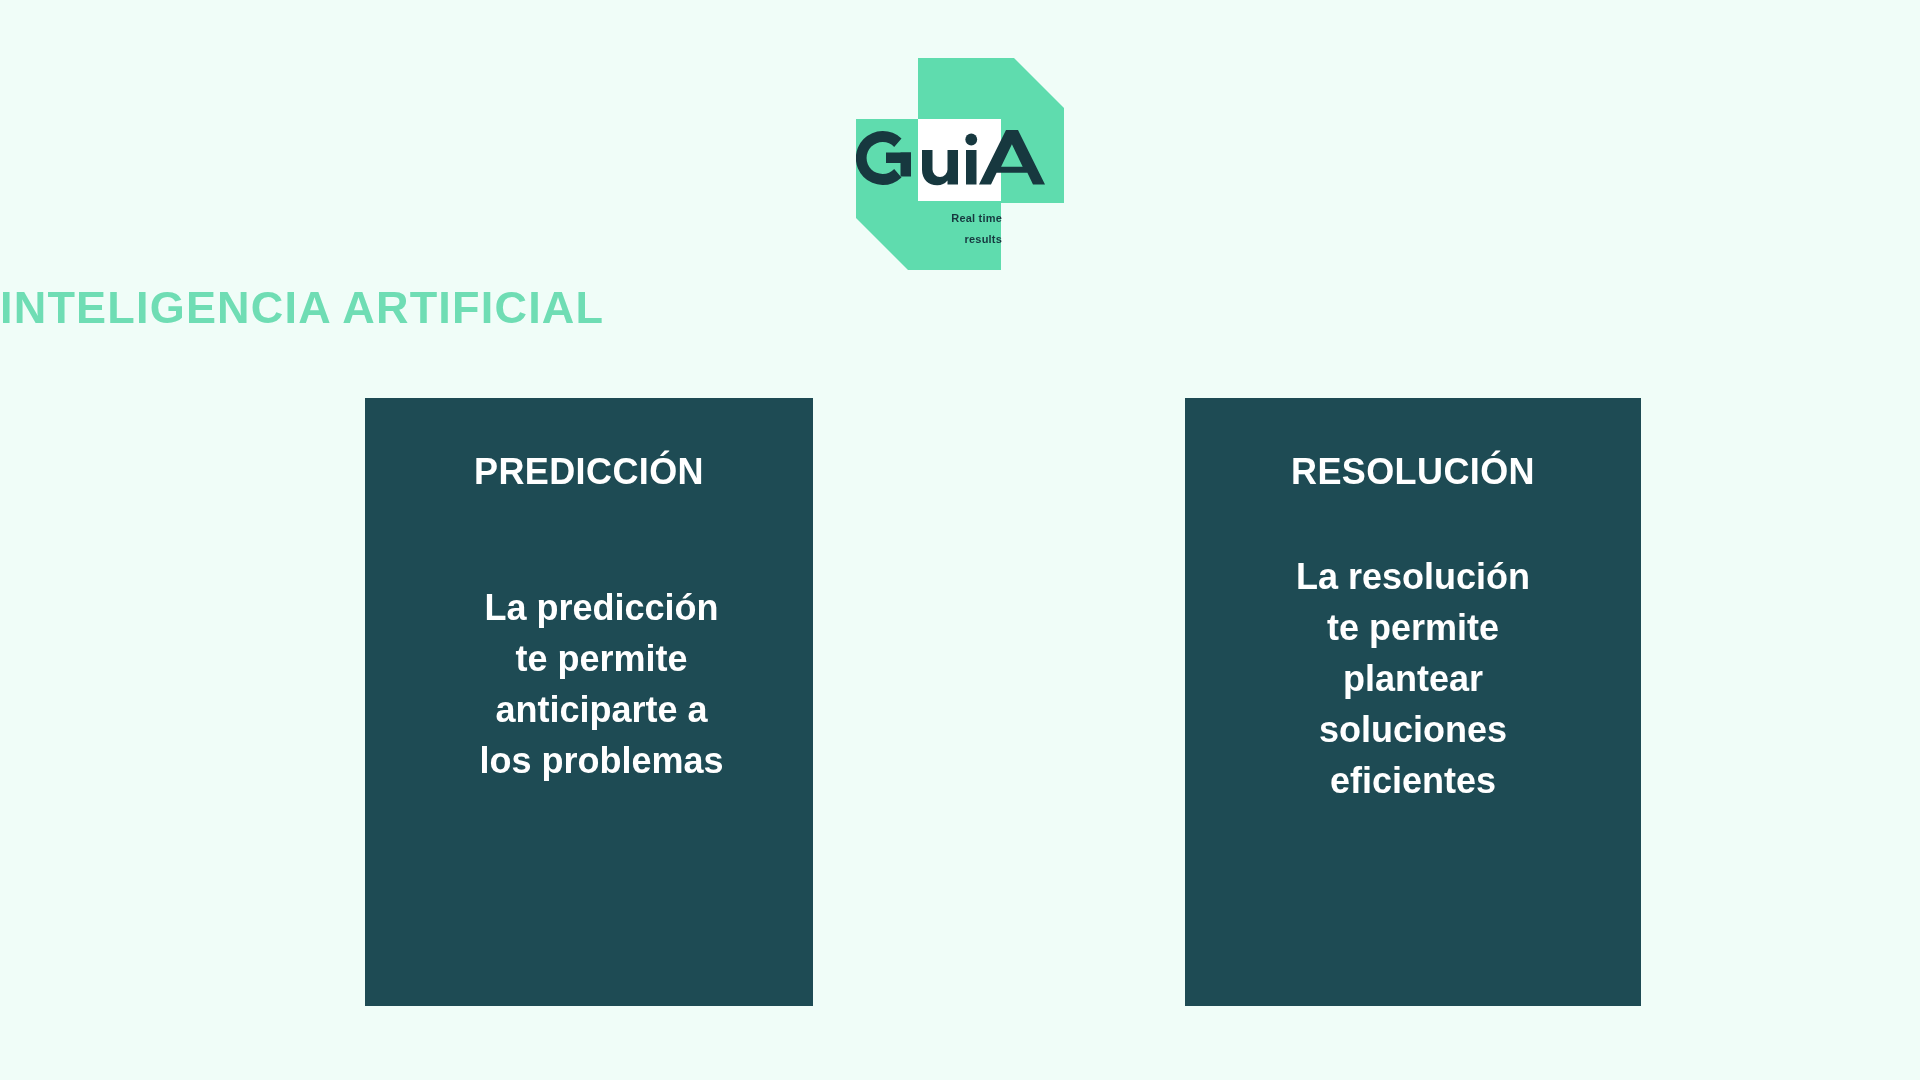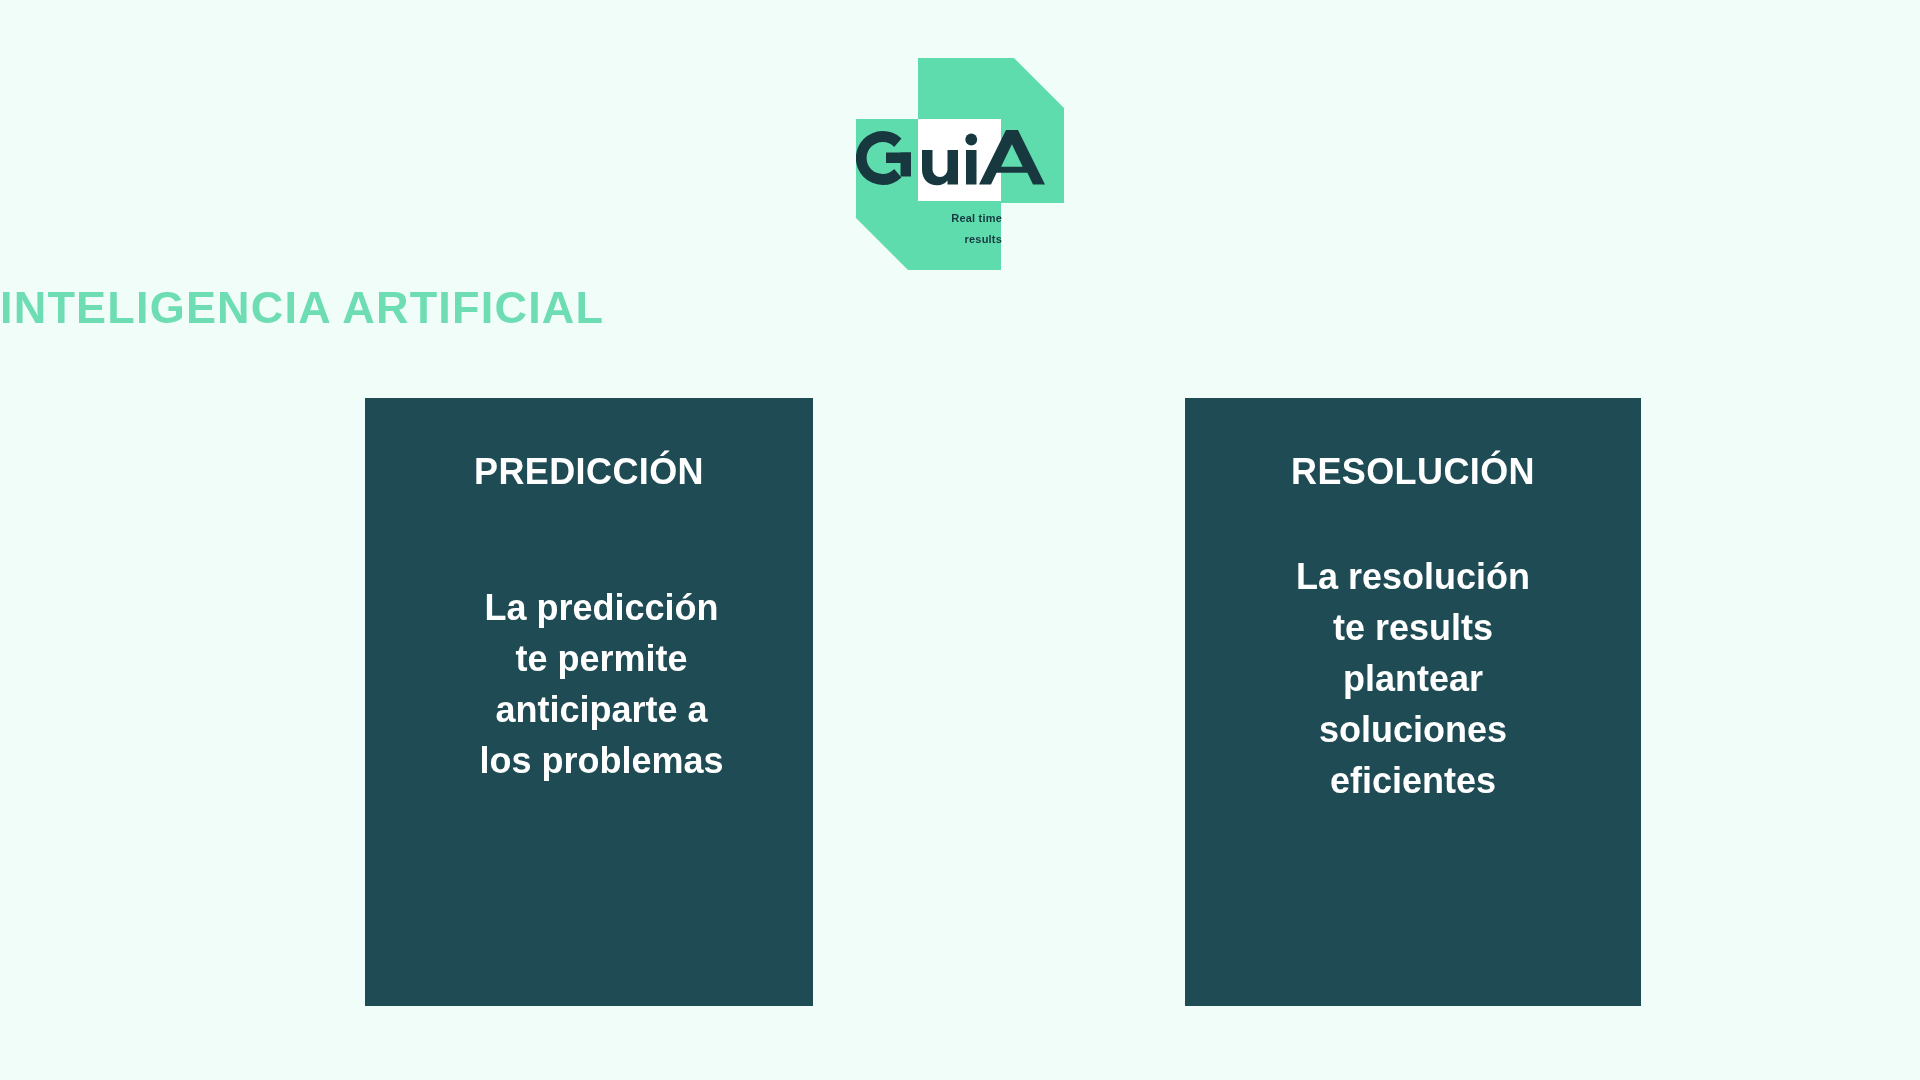--- a/index.html
+++ b/index.html
@@ -178,21 +178,21 @@
       <div class="card-title">PREDICCIÓN</div>
       <div class="card-body">La predicción
 te permite
 anticiparte a
 los problemas</div>
     </div>
 
     <div class="card card-right">
       <div class="card-title">RESOLUCIÓN</div>
       <div class="card-body">La resolución
-te results
+te permite
 plantear
 soluciones
 eficientes</div>
     </div>
 
   </div>
 
 </div>
 
 </body></html>

